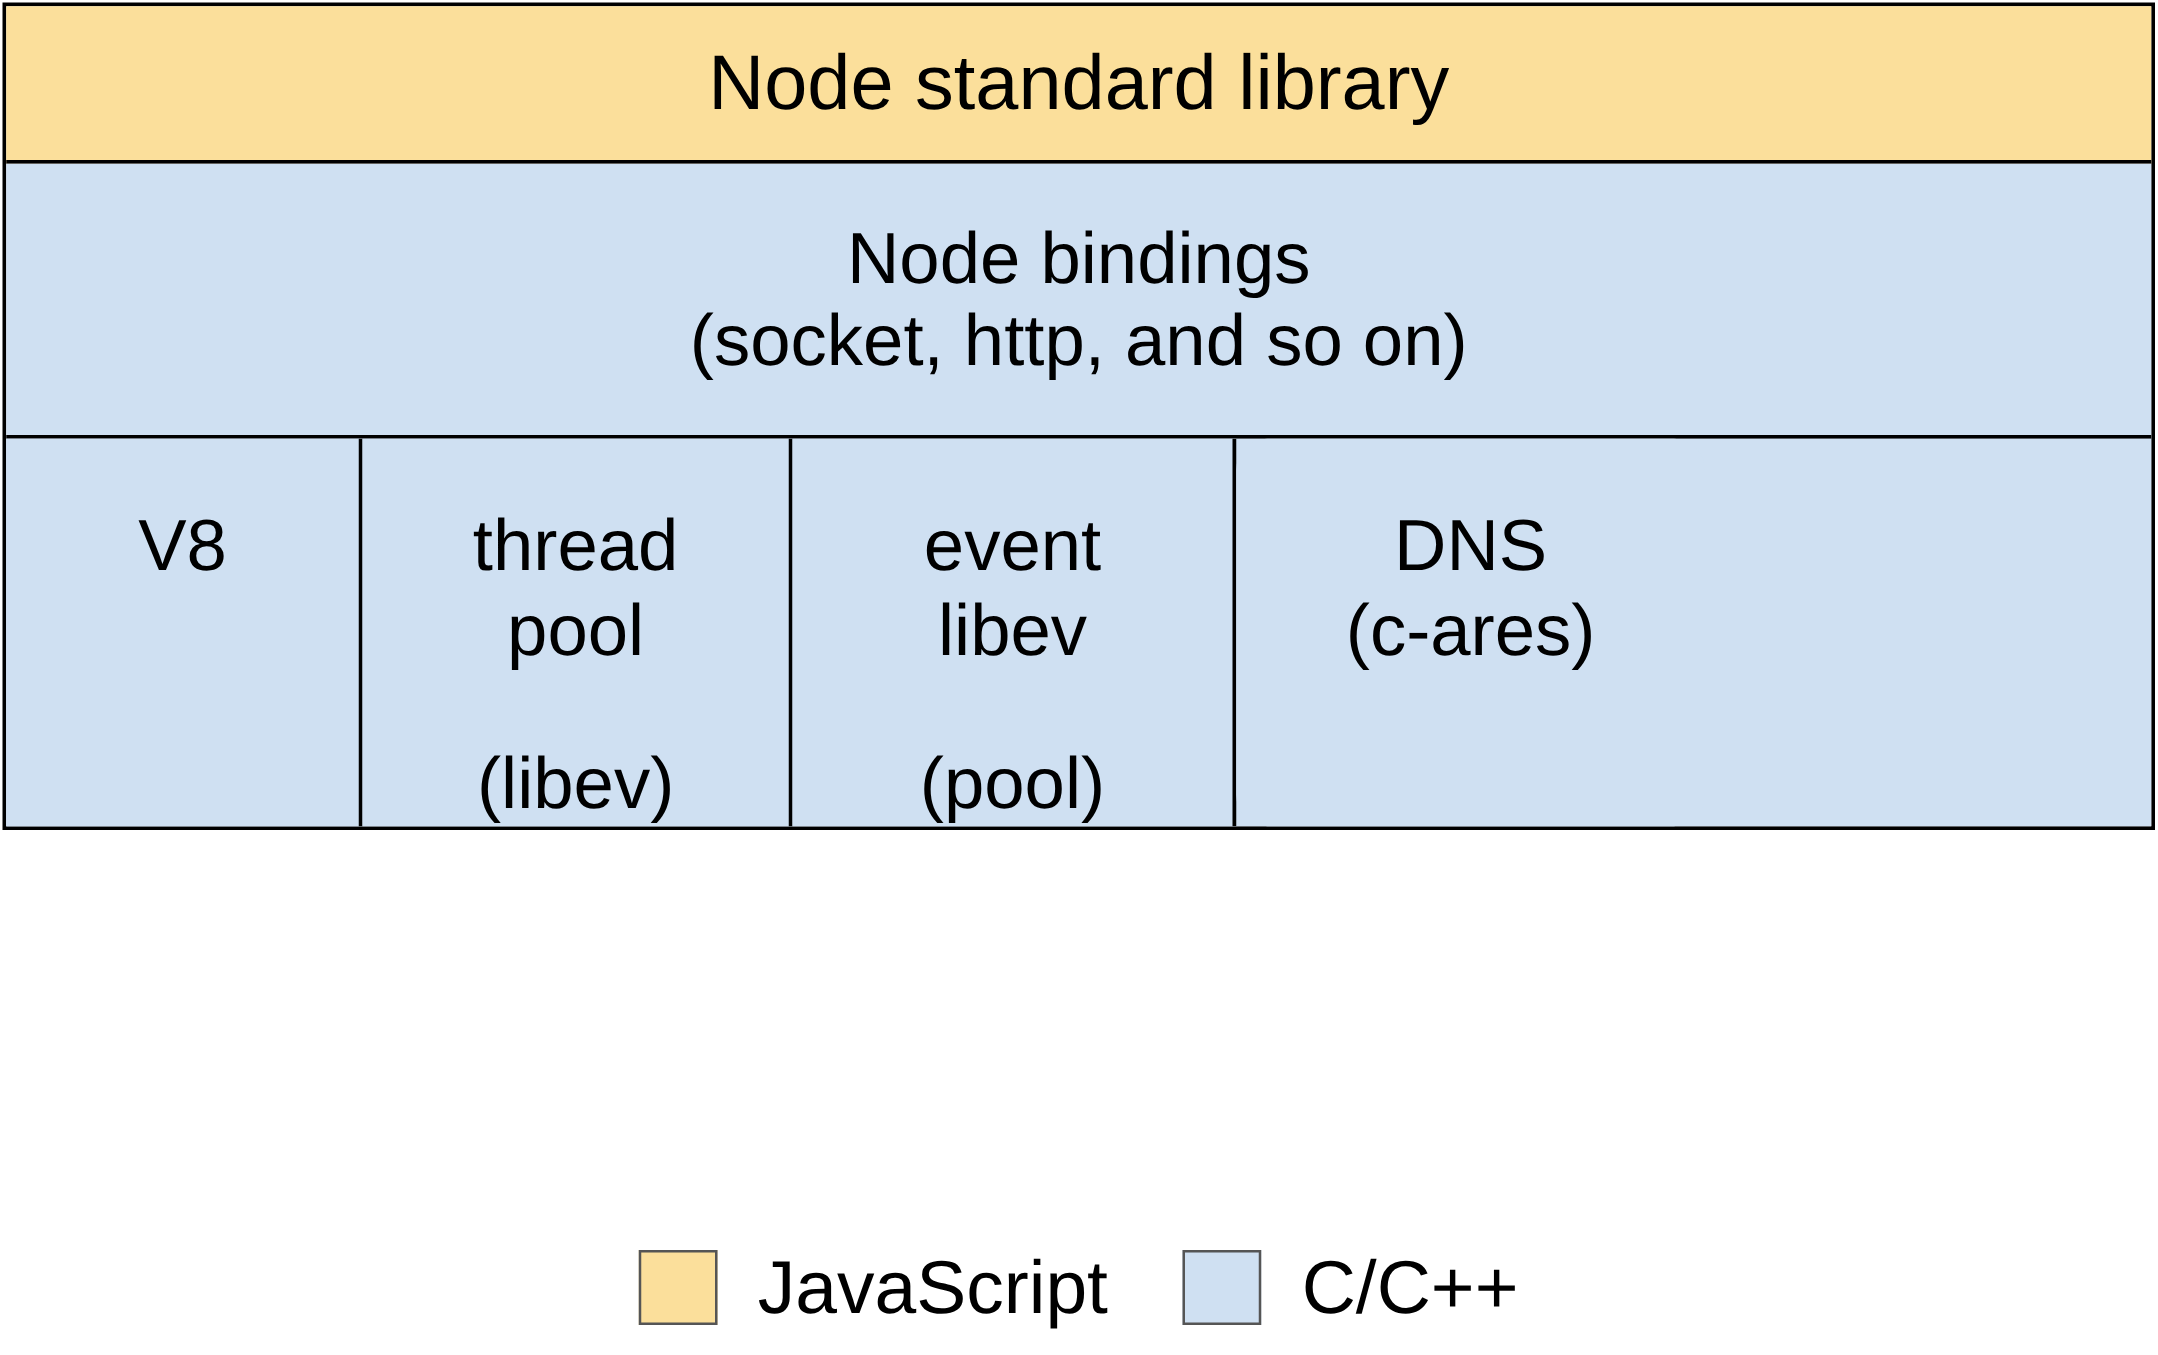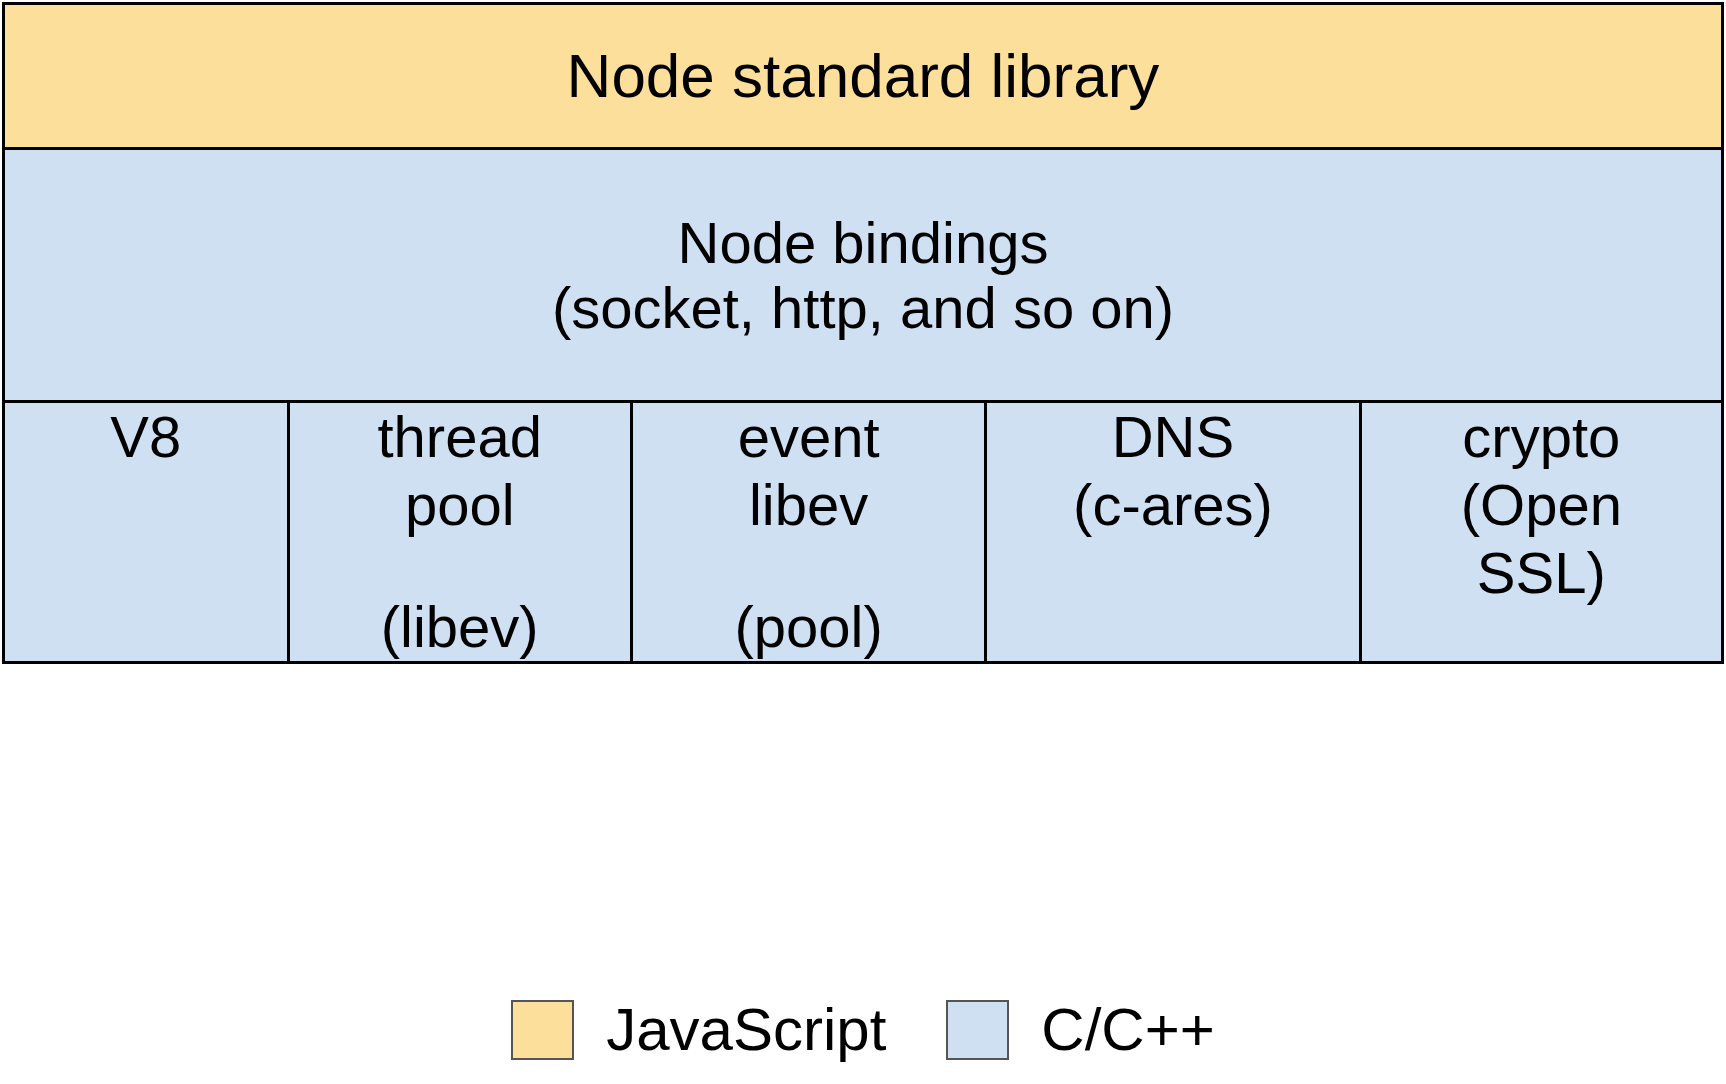--- a/index.html
+++ b/index.html
@@ -63,30 +63,31 @@
 
   .cell {
     box-sizing: border-box;
     display: flex;
     flex-direction: column;
     align-items: center;
     justify-content: flex-start;
     text-align: center;
     font-size: 58px;
     line-height: 1.17;
+    padding-top: 52px;
     background: #cfe0f2;
     border-right: 3px solid #000000;
   }
   .cell:last-child { border-right: none; }
 
   
   .cell-v8      { width: 285px; }
   .cell-thread  { width: 344px; }
   .cell-event   { width: 355px; }
-  .cell-dns     { width: 375px; }
+  .cell-dns     { width: 375px; border-radius: 25px; }
   .cell-crypto  { width: 360px; flex: 1 1 auto; }
 
   .cell .gap { height: 54px; }
   .cell .line { display: block; white-space: nowrap; }
 
   #legend {
     position: absolute;
     left: 0;
     top: 990px;
     width: 1726px;
@@ -148,25 +149,20 @@
       <span class="line">libev</span>
       <span class="gap"></span>
       <span class="line">(pool)</span>
     </div>
 
     <div class="cell cell-dns">
       <span class="line">DNS</span>
       <span class="line">(c-ares)</span>
     </div>
 
-    <div class="cell cell-crypto">
-      <span class="line">crypto</span>
-      <span class="line">(Open</span>
-      <span class="line">SSL)</span>
-    </div>
 
   </div>
 </div>
 
 <div id="legend">
 
   <div class="legend-entry first">
     <span class="swatch swatch-js"></span>
     <span class="legend-label">JavaScript</span>
   </div>

